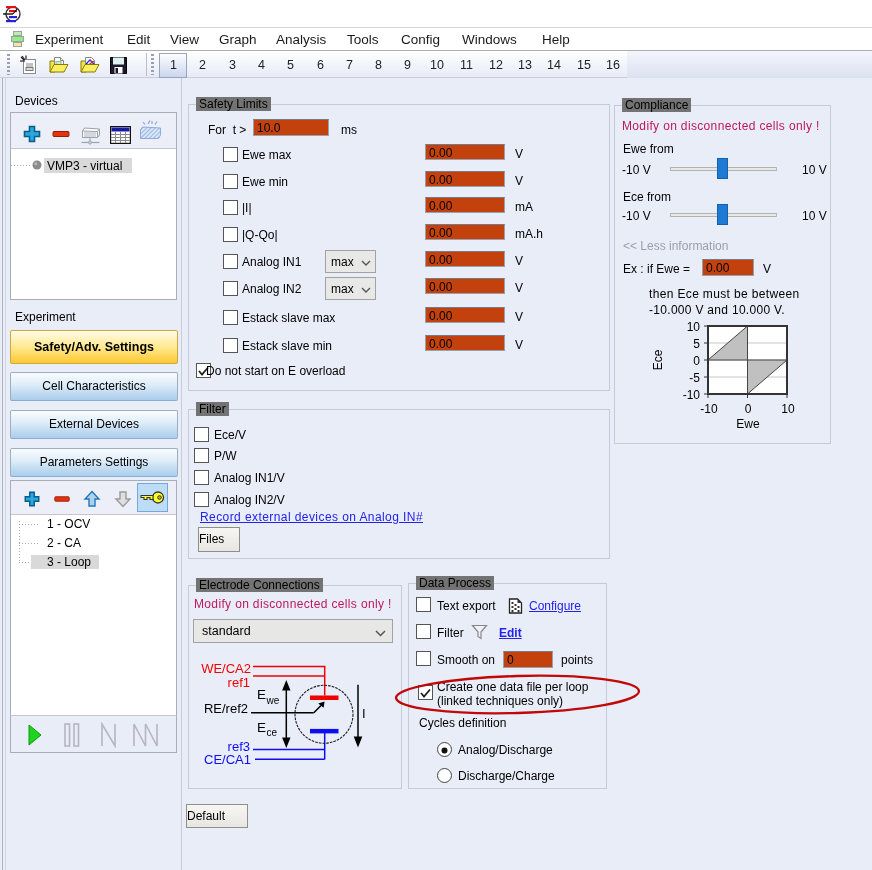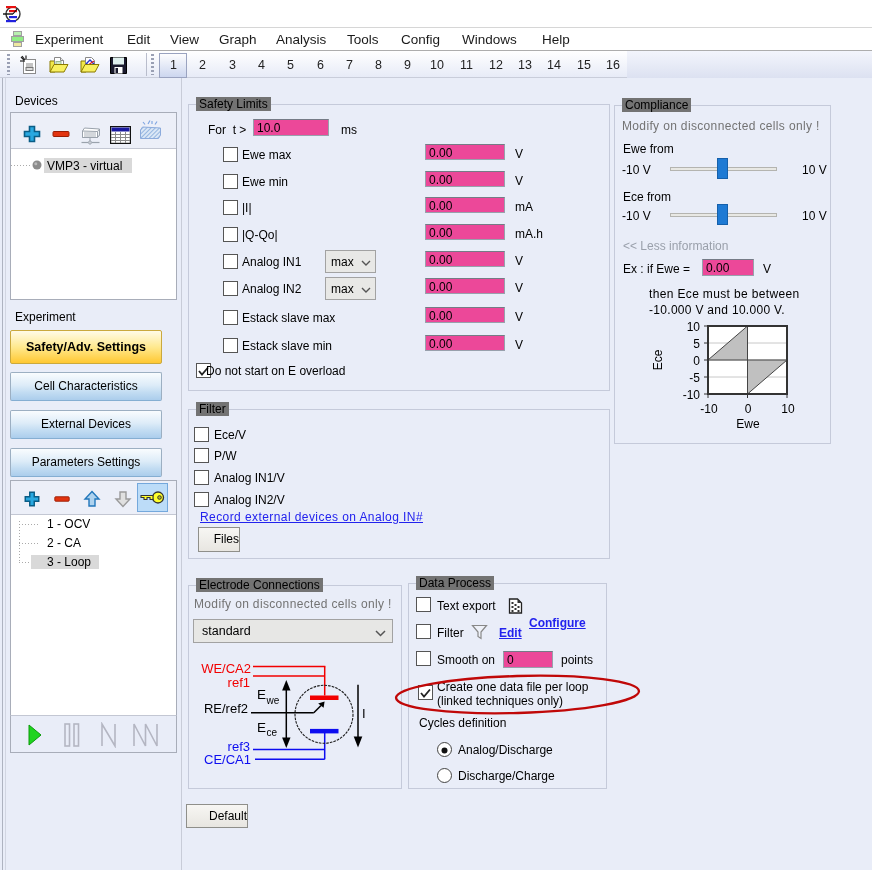--- a/index.html
+++ b/index.html
@@ -10,27 +10,27 @@
 #menubar{position:absolute;left:0;top:27px;width:872px;height:24px;background:#fff;border-top:1px solid #d6d6d6;border-bottom:1px solid #adadad}
 .menu-item{position:absolute;top:4px;font-size:13.5px;color:#1a1a1a;white-space:nowrap}
 #toolbar{position:absolute;left:0;top:51px;width:872px;height:27px;
  background:linear-gradient(#ffffff,#e7ebf7);border-bottom:1px solid #c9cdda}
 #main{position:absolute;left:0;top:78px;width:872px;height:792px;background:#e9edf8}
 .lbl{position:absolute;font-size:12px;color:#000;white-space:nowrap}
 .gb{position:absolute;border:1px solid #c5cada;background:#e9edf8}
 .gbl{position:absolute;font-size:12px;color:#000;background:#737373;padding:0 3px;white-space:nowrap}
 .cb{position:absolute;width:15px;height:15px;background:#fff;border:1px solid #555;}
 .cb svg{position:absolute;left:0px;top:1px}
-.fld{position:absolute;background:#ec4899;border:1px solid #98a0ac;border-top-color:#757b86;
+.fld{position:absolute;background:#c2410c;border:1px solid #98a0ac;border-top-color:#757b86;
  font-size:12px;color:#000;padding:1px 12px 0 3px;overflow:hidden}
 .link{position:absolute;font-size:12px;color:#2222ee;text-decoration:underline;white-space:nowrap}
-.red{color:#737373}
+.red{color:#be185d}
 .btn{position:absolute;background:linear-gradient(#f7f6f3,#e8e6e1);border:1px solid #8f8f8a;
- font-size:12px;color:#000;text-align:right}
-.ebtn{position:absolute;left:10px;width:152px;border:1px solid #9cafc2;border-radius:2px;border-bottom-color:#85aed2;
+ font-size:12px;color:#000;text-align:left}
+.ebtn{position:absolute;left:10px;width:168px;border:1px solid #9cafc2;border-radius:2px;border-bottom-color:#85aed2;
  background:linear-gradient(#f9fcfe 0%,#ddecf8 45%,#c2dcf2 72%,#abcdec 100%);
  font-size:12px;color:#000;text-align:center}
 .radio{position:absolute;width:15px;height:15px;border-radius:50%;background:#fff;border:1px solid #444}
 .tree-txt{position:absolute;font-size:12px;color:#000;white-space:nowrap}
 </style></head>
 <body>
 
 <div id="titlebar">
  <svg class="abs" style="left:3px;top:3px" width="20" height="21" viewBox="0 0 20 21">
   <circle cx="10" cy="11" r="7" fill="none" stroke="#333" stroke-width="1.4"></circle>
@@ -391,21 +391,21 @@
   <g fill="#333">
         <rect x="3.5" y="4" width="2" height="2"></rect>
         <rect x="6.5" y="6" width="2" height="2"></rect>
         <rect x="3.5" y="8" width="2" height="2"></rect>
         <rect x="9.5" y="8" width="2" height="2"></rect>
         <rect x="6.5" y="10" width="2" height="2"></rect>
         <rect x="3.5" y="12" width="2" height="2"></rect>
         <rect x="9.5" y="12" width="2" height="2"></rect>
       </g>
  </svg>
- <div class="link" style="left:529px;top:538px;font-weight:bold">Configure</div>
+ <div class="link" style="left:529px;top:521px;font-weight:normal">Configure</div>
  <div class="cb" style="left:416px;top:546px"></div>
     <div class="lbl" style="left:437px;top:548px">Filter</div>
  <svg class="abs" style="left:471px;top:546px" width="17" height="16" viewBox="0 0 17 16">
   <path d="M1.5 1.5 L15.5 1.5 L10 8 L10 14.5 L7 12.5 L7 8 Z" fill="#eef1f8" stroke="#888" stroke-width="1.2"></path>
  </svg>
  <div class="link" style="left:499px;top:548px;font-weight:bold">Edit</div>
  <div class="cb" style="left:416px;top:573px"></div>
     <div class="lbl" style="left:437px;top:575px">Smooth on</div>
  <div class="fld" style="left:503px;top:573px;width:50px;height:17px">0</div>
  <div class="lbl" style="left:561px;top:575px">points</div>

